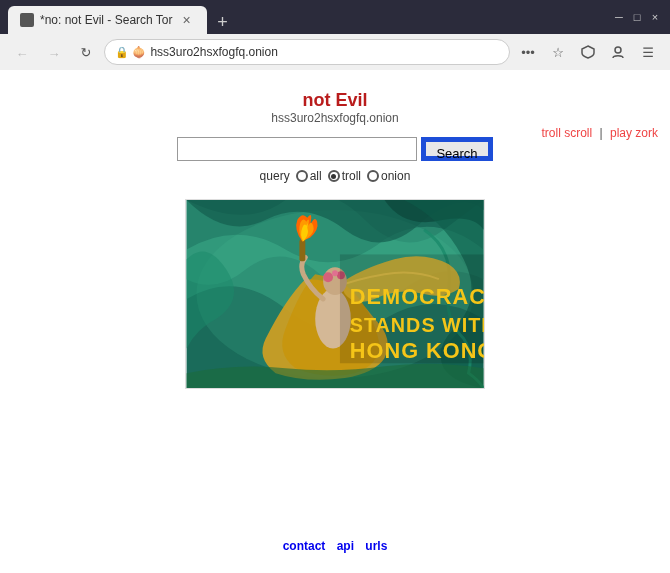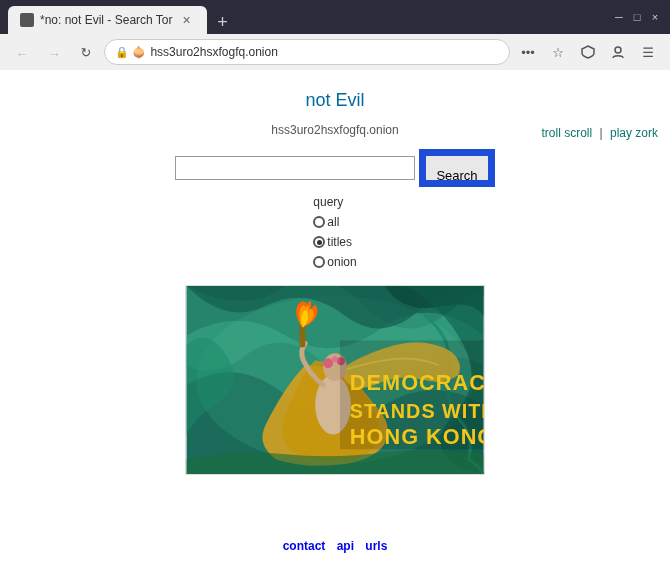--- a/index.html
+++ b/index.html
@@ -62,51 +62,50 @@
       width: 28px; height: 28px; border-radius: 50%; display: flex; align-items: center;
       justify-content: center; cursor: pointer; color: #555; font-size: 13px;
       background: transparent;
     }
 
     
     .top-right-links {
       position: absolute; top: 56px; right: 12px;
       font-size: 12px; color: #0000ee;
     }
-    .top-right-links a { color: #0f766e; text-decoration: none; }
+    .top-right-links a { color: #ef4444; text-decoration: none; }
     .top-right-links .separator { color: #555; margin: 0 4px; }
 
     
     .page-content {
       background: white; width: 100%; height: calc(573px - 70px);
       display: flex; flex-direction: column; align-items: center;
       padding-top: 20px; position: relative;
     }
 
     .site-title {
-      font-size: 18px; font-weight: normal; color: #0369a1; margin-bottom: 12px;
+      font-size: 18px; font-weight: bold; color: #b91c1c; margin-bottom: 0;
     }
     .site-url { font-size: 12px; color: #555; margin-bottom: 12px; }
 
     .search-bar-container {
       display: flex; align-items: center; gap: 4px; margin-bottom: 8px;
     }
     .search-input {
       width: 240px; height: 24px; border: 1px solid #999; padding: 0 4px;
       font-size: 13px;
     }
     .search-button {
-      height: 24px; padding: 12px 10px; background: #e8e8e8; border: 7px solid #1d4ed8;
+      height: 24px; padding: 4px 10px; background: #e8e8e8; border: 5px solid #1d4ed8;
       font-size: 13px; cursor: pointer;
     }
 
     .search-options {
-      display: flex; gap: 6px; font-size: 12px; margin-bottom: 16px;
+      display: flex; align-items: center; gap: 6px; font-size: 12px; margin-bottom: 16px;
       color: #333;
-      flex-direction: column;
     }
     .radio-option { display: flex; align-items: center; gap: 2px; cursor: pointer; }
     .radio-dot {
       width: 12px; height: 12px; border-radius: 50%; border: 2px solid #555;
       display: flex; align-items: center; justify-content: center;
     }
     .radio-dot.selected::after {
       content: ''; width: 5px; height: 5px; background: #333; border-radius: 50%;
     }
     .radio-empty { width: 12px; height: 12px; border-radius: 50%; border: 2px solid #555; }
@@ -199,21 +198,21 @@
   </div>
 
   <div class="search-options">
     <span>query</span>
     <label class="radio-option">
       <div class="radio-empty"></div>
       <span>all</span>
     </label>
     <label class="radio-option">
       <div class="radio-dot selected"></div>
-      <span>titles</span>
+      <span>troll</span>
     </label>
     <label class="radio-option">
       <div class="radio-empty"></div>
       <span>onion</span>
     </label>
   </div>
 
   <div class="poster-container">
     <svg class="poster-svg" viewBox="0 0 300 190" xmlns="http://www.w3.org/2000/svg">
 

